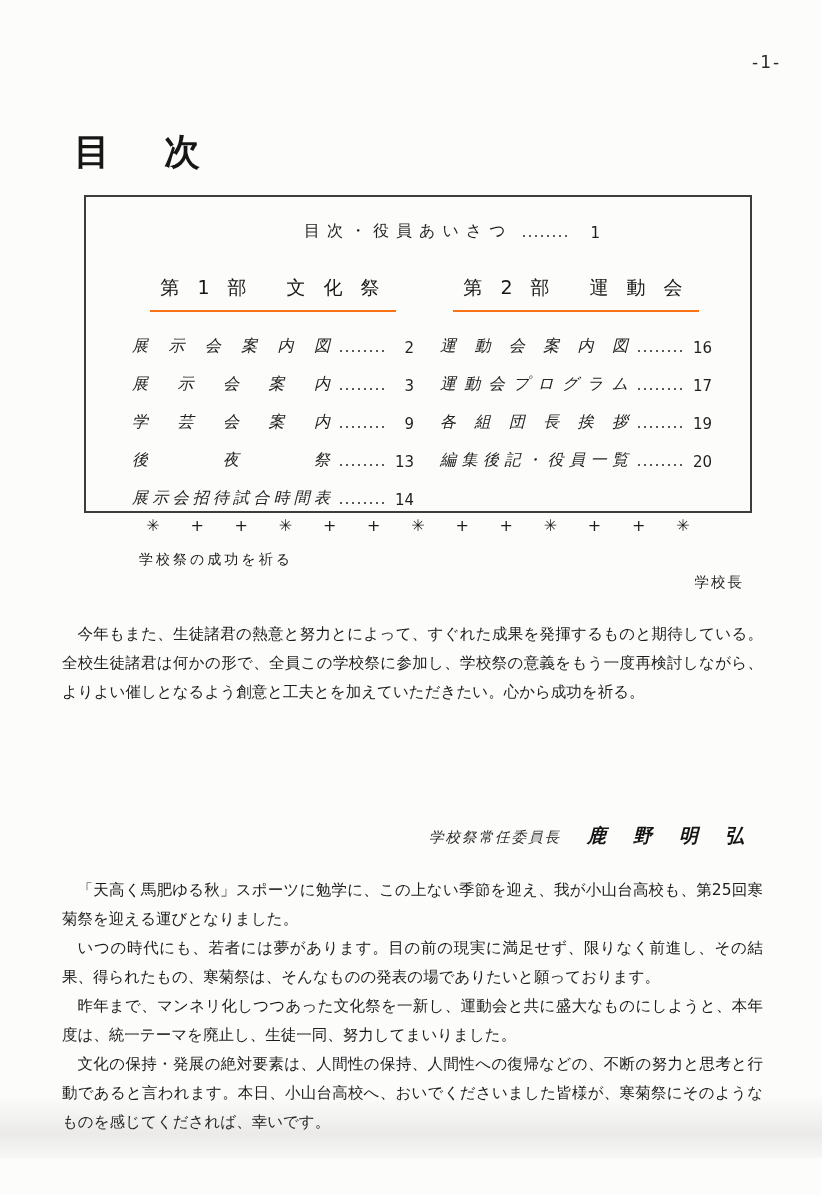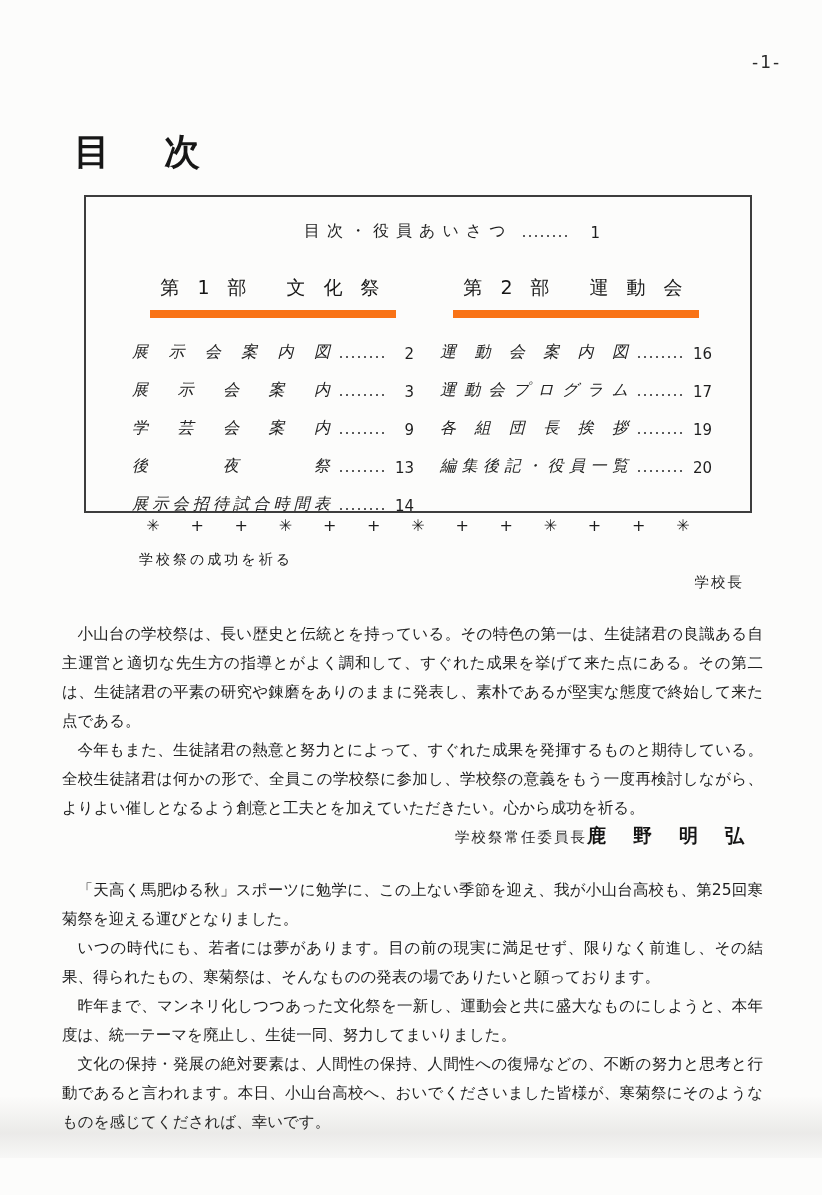--- a/index.html
+++ b/index.html
@@ -50,21 +50,21 @@
   .toc-columns{
     position:absolute;left:0;top:78px;width:100%;
     display:flex;justify-content:space-between;
     padding:0 38px 0 46px;box-sizing:border-box;
   }
   .toc-col{width:282px;}
   .toc-col.right{width:272px;}
   .toc-col-header{
     width:fit-content;margin:0 auto 22px auto;
     padding:0 10px 9px 10px;
-    border-bottom:8px solid #f97316;
+    border-bottom:2px solid #f97316;
     font-size:19px;letter-spacing:6px;white-space:nowrap;
     display:flex;gap:34px;color:#161616;
   }
   .toc-row{
     display:flex;align-items:flex-end;
     font-size:16px;margin-bottom:15px;height:23px;
   }
   .toc-row .toc-label{
     display:inline-block;width:198px;
     text-align-last:justify;text-align:justify;
@@ -76,24 +76,24 @@
     display:flex;justify-content:space-between;align-items:center;
     font-size:16px;color:#1c1c1c;
   }
   .divider-row .sym{display:inline-block;text-align:center;min-width:16px;}
   .section-heading{
     position:absolute;font-size:14px;color:#1b1b1b;white-space:nowrap;
   }
   .s1-heading{left:139px;top:551px;letter-spacing:3px;}
   .s2-heading{left:136px;top:797px;letter-spacing:8px;}
   .byline{
-    position:absolute;display:flex;align-items:baseline;white-space:nowrap;
+    position:absolute;display:flex;align-items:baseline;gap:26px;white-space:nowrap;
   }
   .s1-byline{top:573px;right:78px;}
-  .s2-byline{top:823px;right:74px;}
+  .s2-byline{top:823px;right:74px;font-style:italic;}
   .byline-role{font-size:14.5px;letter-spacing:2px;color:#2a2a2a;}
   .byline-name{font-size:19px;font-weight:bold;letter-spacing:4px;color:#141414;}
   .body-block{
     position:absolute;left:62px;width:701px;
     font-size:15.5px;line-height:29px;color:#1d1d1d;
     text-align:justify;
   }
   .s1-body{top:620px;}
   .s2-body{top:876px;}
   .body-block p{margin:0;text-indent:1em;}
@@ -193,21 +193,20 @@
     <span class="sym">+</span>
     <span class="sym">+</span>
     <span class="sym">✳</span>
   </div>
 
   <div class="section-heading s1-heading">学校祭の成功を祈る</div>
   <div class="byline s1-byline">
     <span class="byline-role">学校長</span>
   </div>
   <div class="body-block s1-body">
-    <p>小山台の学校祭は、長い歴史と伝統とを持っている。その特色の第一は、生徒諸君の良識ある自主運営と適切な先生方の指導とがよく調和して、すぐれた成果を挙げて来た点にある。その第二は、生徒諸君の平素の研究や錬磨をありのままに発表し、素朴であるが堅実な態度で終始して来た点である。</p>
     <p>今年もまた、生徒諸君の熱意と努力とによって、すぐれた成果を発揮するものと期待している。全校生徒諸君は何かの形で、全員この学校祭に参加し、学校祭の意義をもう一度再検討しながら、よりよい催しとなるよう創意と工夫とを加えていただきたい。心から成功を祈る。</p>
   </div>
 
   <div class="byline s2-byline">
     <span class="byline-role">学校祭常任委員長</span>
     <span class="byline-name">鹿　野　明　弘</span>
   </div>
   <div class="body-block s2-body">
     <p>「天高く馬肥ゆる秋」スポーツに勉学に、この上ない季節を迎え、我が小山台高校も、第25回寒菊祭を迎える運びとなりました。</p>
     <p>いつの時代にも、若者には夢があります。目の前の現実に満足せず、限りなく前進し、その結果、得られたもの、寒菊祭は、そんなものの発表の場でありたいと願っております。</p>

